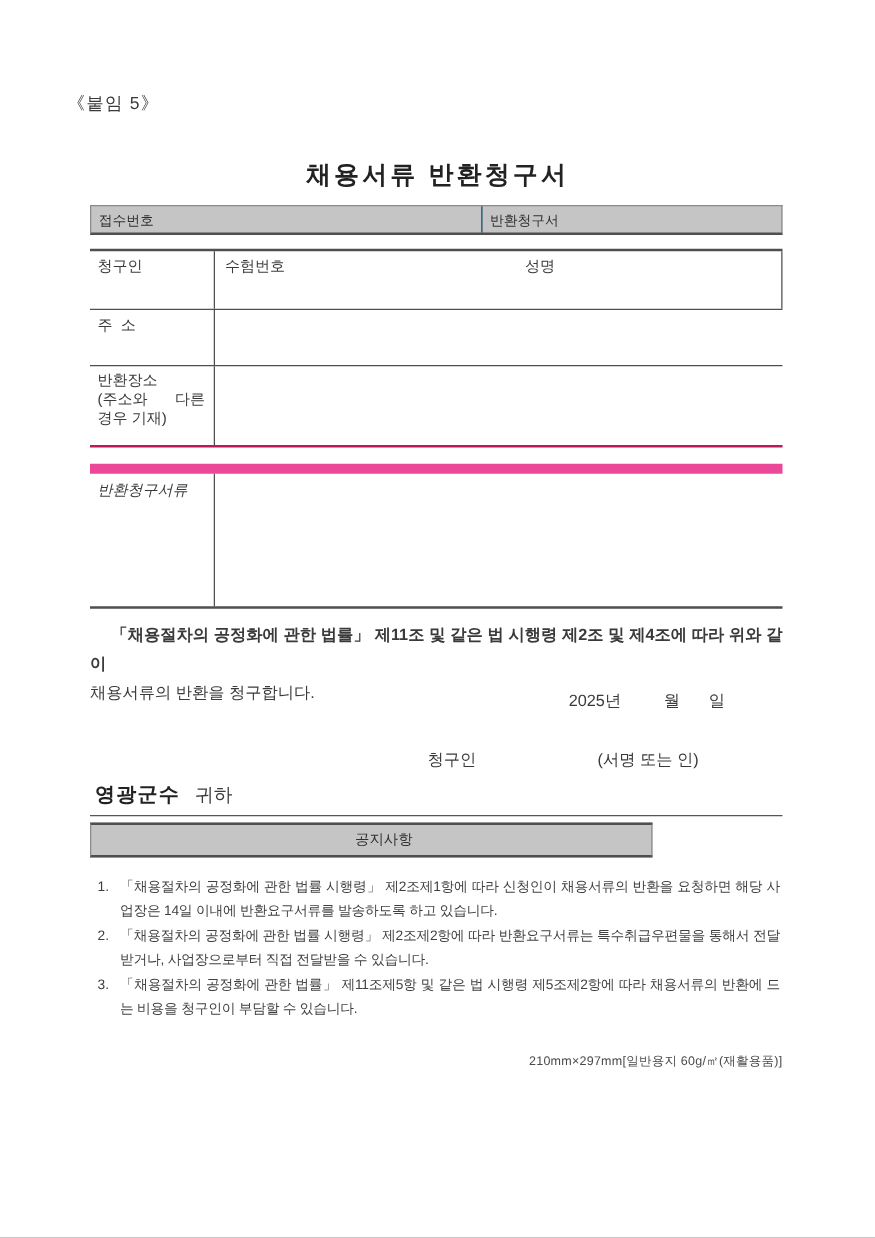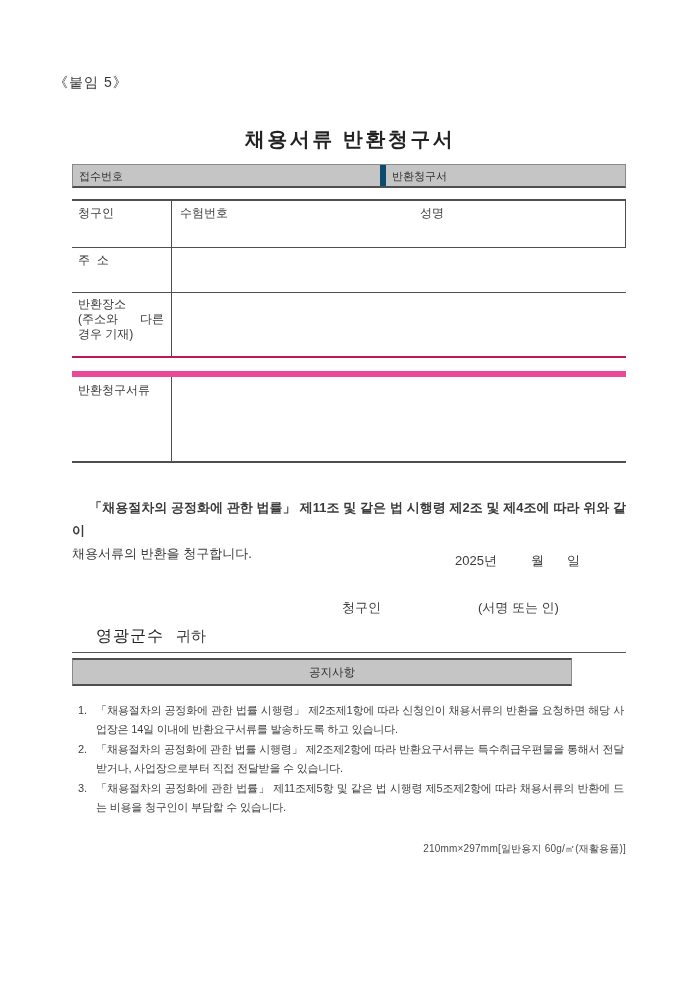--- a/index.html
+++ b/index.html
@@ -15,67 +15,67 @@
   }
   .attach-label { position:absolute; left:54px; top:74px; font-size:14px; letter-spacing:1px; }
   .doc-title { position:absolute; left:0; top:126px; width:700px; text-align:center;
                font-size:20px; font-weight:bold; letter-spacing:2.5px; color:#222; }
 
   
   .receipt-bar { position:absolute; left:72px; top:164px; width:554px; height:24px;
                  display:flex; background:#c5c5c5;
                  border:1px solid #8a8a8a; border-bottom:2px solid #4f4f4f; }
   .receipt-bar .cell { font-size:11px; padding:4px 6px; color:#2f2f2f; }
-  .receipt-bar .cell.left { width:313px; border-right:6px solid #0c4a6e; }
+  .receipt-bar .cell.left { width:313px; border-right:1px solid #0c4a6e; }
   .receipt-bar .cell.right { flex:1; }
 
   
   .main-table { position:absolute; left:72px; top:199px; width:554px; }
   .main-table .row { display:flex; border-bottom:1px solid #4f4f4f; }
   .main-table .row.r1 { height:49px; border-top:2px solid #4f4f4f; }
   .main-table .row.r2 { height:45px; }
   .main-table .row.r3 { height:65px; border-bottom:2px solid #be185d; }
   .main-table .cell { font-size:12px; padding:4px 6px; }
   .lbl-col { width:100px; border-right:1px solid #4f4f4f; }
   .name-col { width:214px; border-right:1px solid #4f4f4f; padding-left:8px !important; }
   .exam-col { flex:1; padding-left:8px !important; }
   .val-col { flex:1; }
   .pre { white-space:pre; }
   .spread { display:block; width:86px; text-align:justify; text-align-last:justify; }
   .small-lbl { font-size:11px; line-height:15px; }
 
   
-  .docs-table { position:absolute; left:72px; top:371px; width:554px; height:92px;
-                display:flex; border-top:6px solid #ec4899; border-bottom:2px solid #4f4f4f; }
+  .docs-table { position:absolute; left:72px; top:371px; width:554px; height:116px;
+                display:flex; border-top:8px solid #ec4899; border-bottom:2px solid #4f4f4f;font-style:italic; }
   .docs-table .lbl { width:100px; border-right:1px solid #4f4f4f; font-size:12px; padding:5px 4px 0 6px; }
   .docs-table .val { flex:1; }
 
   
   .declaration { position:absolute; left:72px; top:496px; width:554px;
                  font-size:13px; line-height:23px; color:#3a3a3a; }
   .declaration .l1 { display:block; text-indent:17px; text-align:justify; text-align-last:justify;font-weight:bold; }
   .declaration .l2 { display:block; }
 
   
   .date-year  { position:absolute; left:455px; top:552px; font-size:13px; }
   .date-month { position:absolute; left:531px; top:552px; font-size:13px; }
   .date-day   { position:absolute; left:567px; top:552px; font-size:13px; }
 
   
   .sig-claimant { position:absolute; left:342px; top:599px; font-size:13px; }
   .sig-seal     { position:absolute; left:478px; top:599px; font-size:13px; }
 
   
   .addressee { position:absolute; left:76px; top:626px; font-size:16px; color:#222; }
-  .addressee .name { font-weight:normal; letter-spacing:1px;margin-left:20px; }
+  .addressee .name { font-weight:bold; letter-spacing:1px; }
   .addressee .honorific { font-size:15px; font-weight:normal; margin-left:12px; color:#3a3a3a; }
 
   .notice-rule { position:absolute; left:72px; top:652px; width:554px; height:0;
                  border-top:1px solid #565656; }
-  .notice-bar { position:absolute; left:72px; top:658px; width:500px; height:28px;
+  .notice-bar { position:absolute; left:72px; top:658px; width:450px; height:28px;
                 background:#c5c5c5; border:1px solid #8a8a8a;
                 border-top:2px solid #4f4f4f; border-bottom:2px solid #4f4f4f;
                 text-align:center; font-size:11.5px; line-height:24px; color:#2f2f2f;padding-left:20px; }
 
   
   .notices { position:absolute; left:78px; top:701px; width:546px; }
   .notice-item { display:flex; margin-bottom:2px; font-size:11px; line-height:18.5px; color:#3f3f3f; }
   .notice-no { width:18px; flex-shrink:0; }
   .notice-text { flex:1; text-align:justify; letter-spacing:-0.2px; }
 

